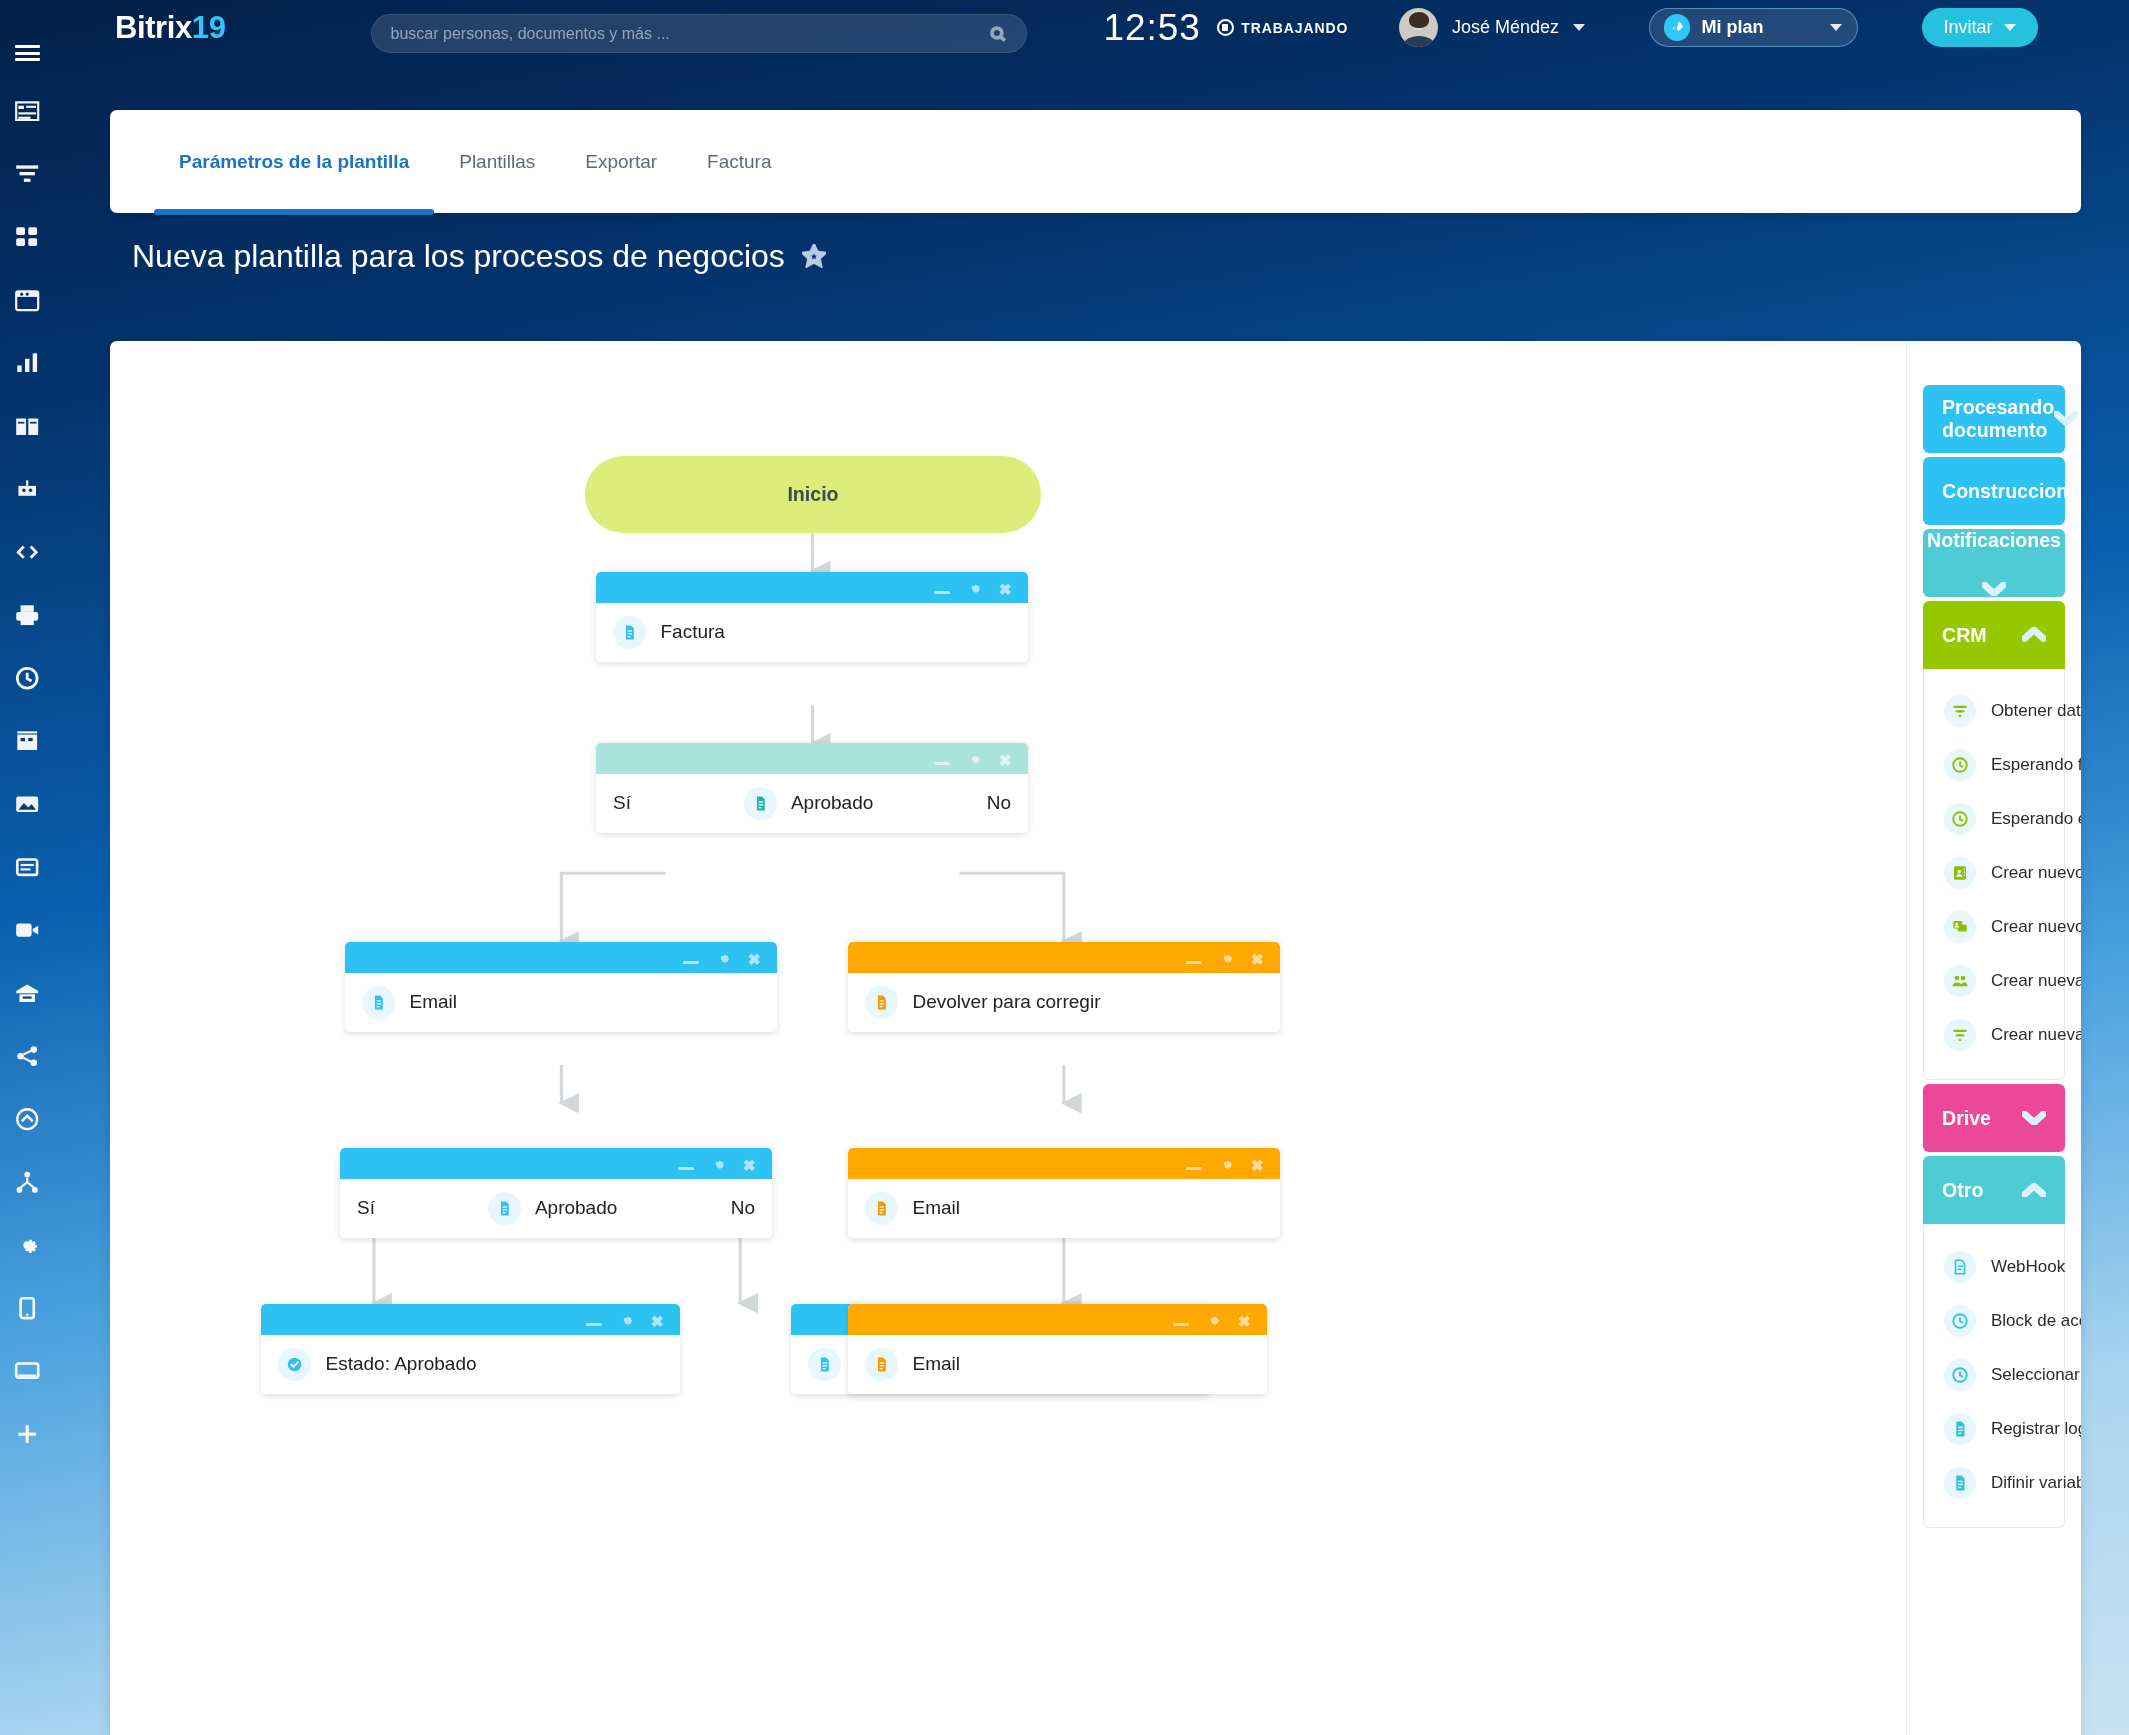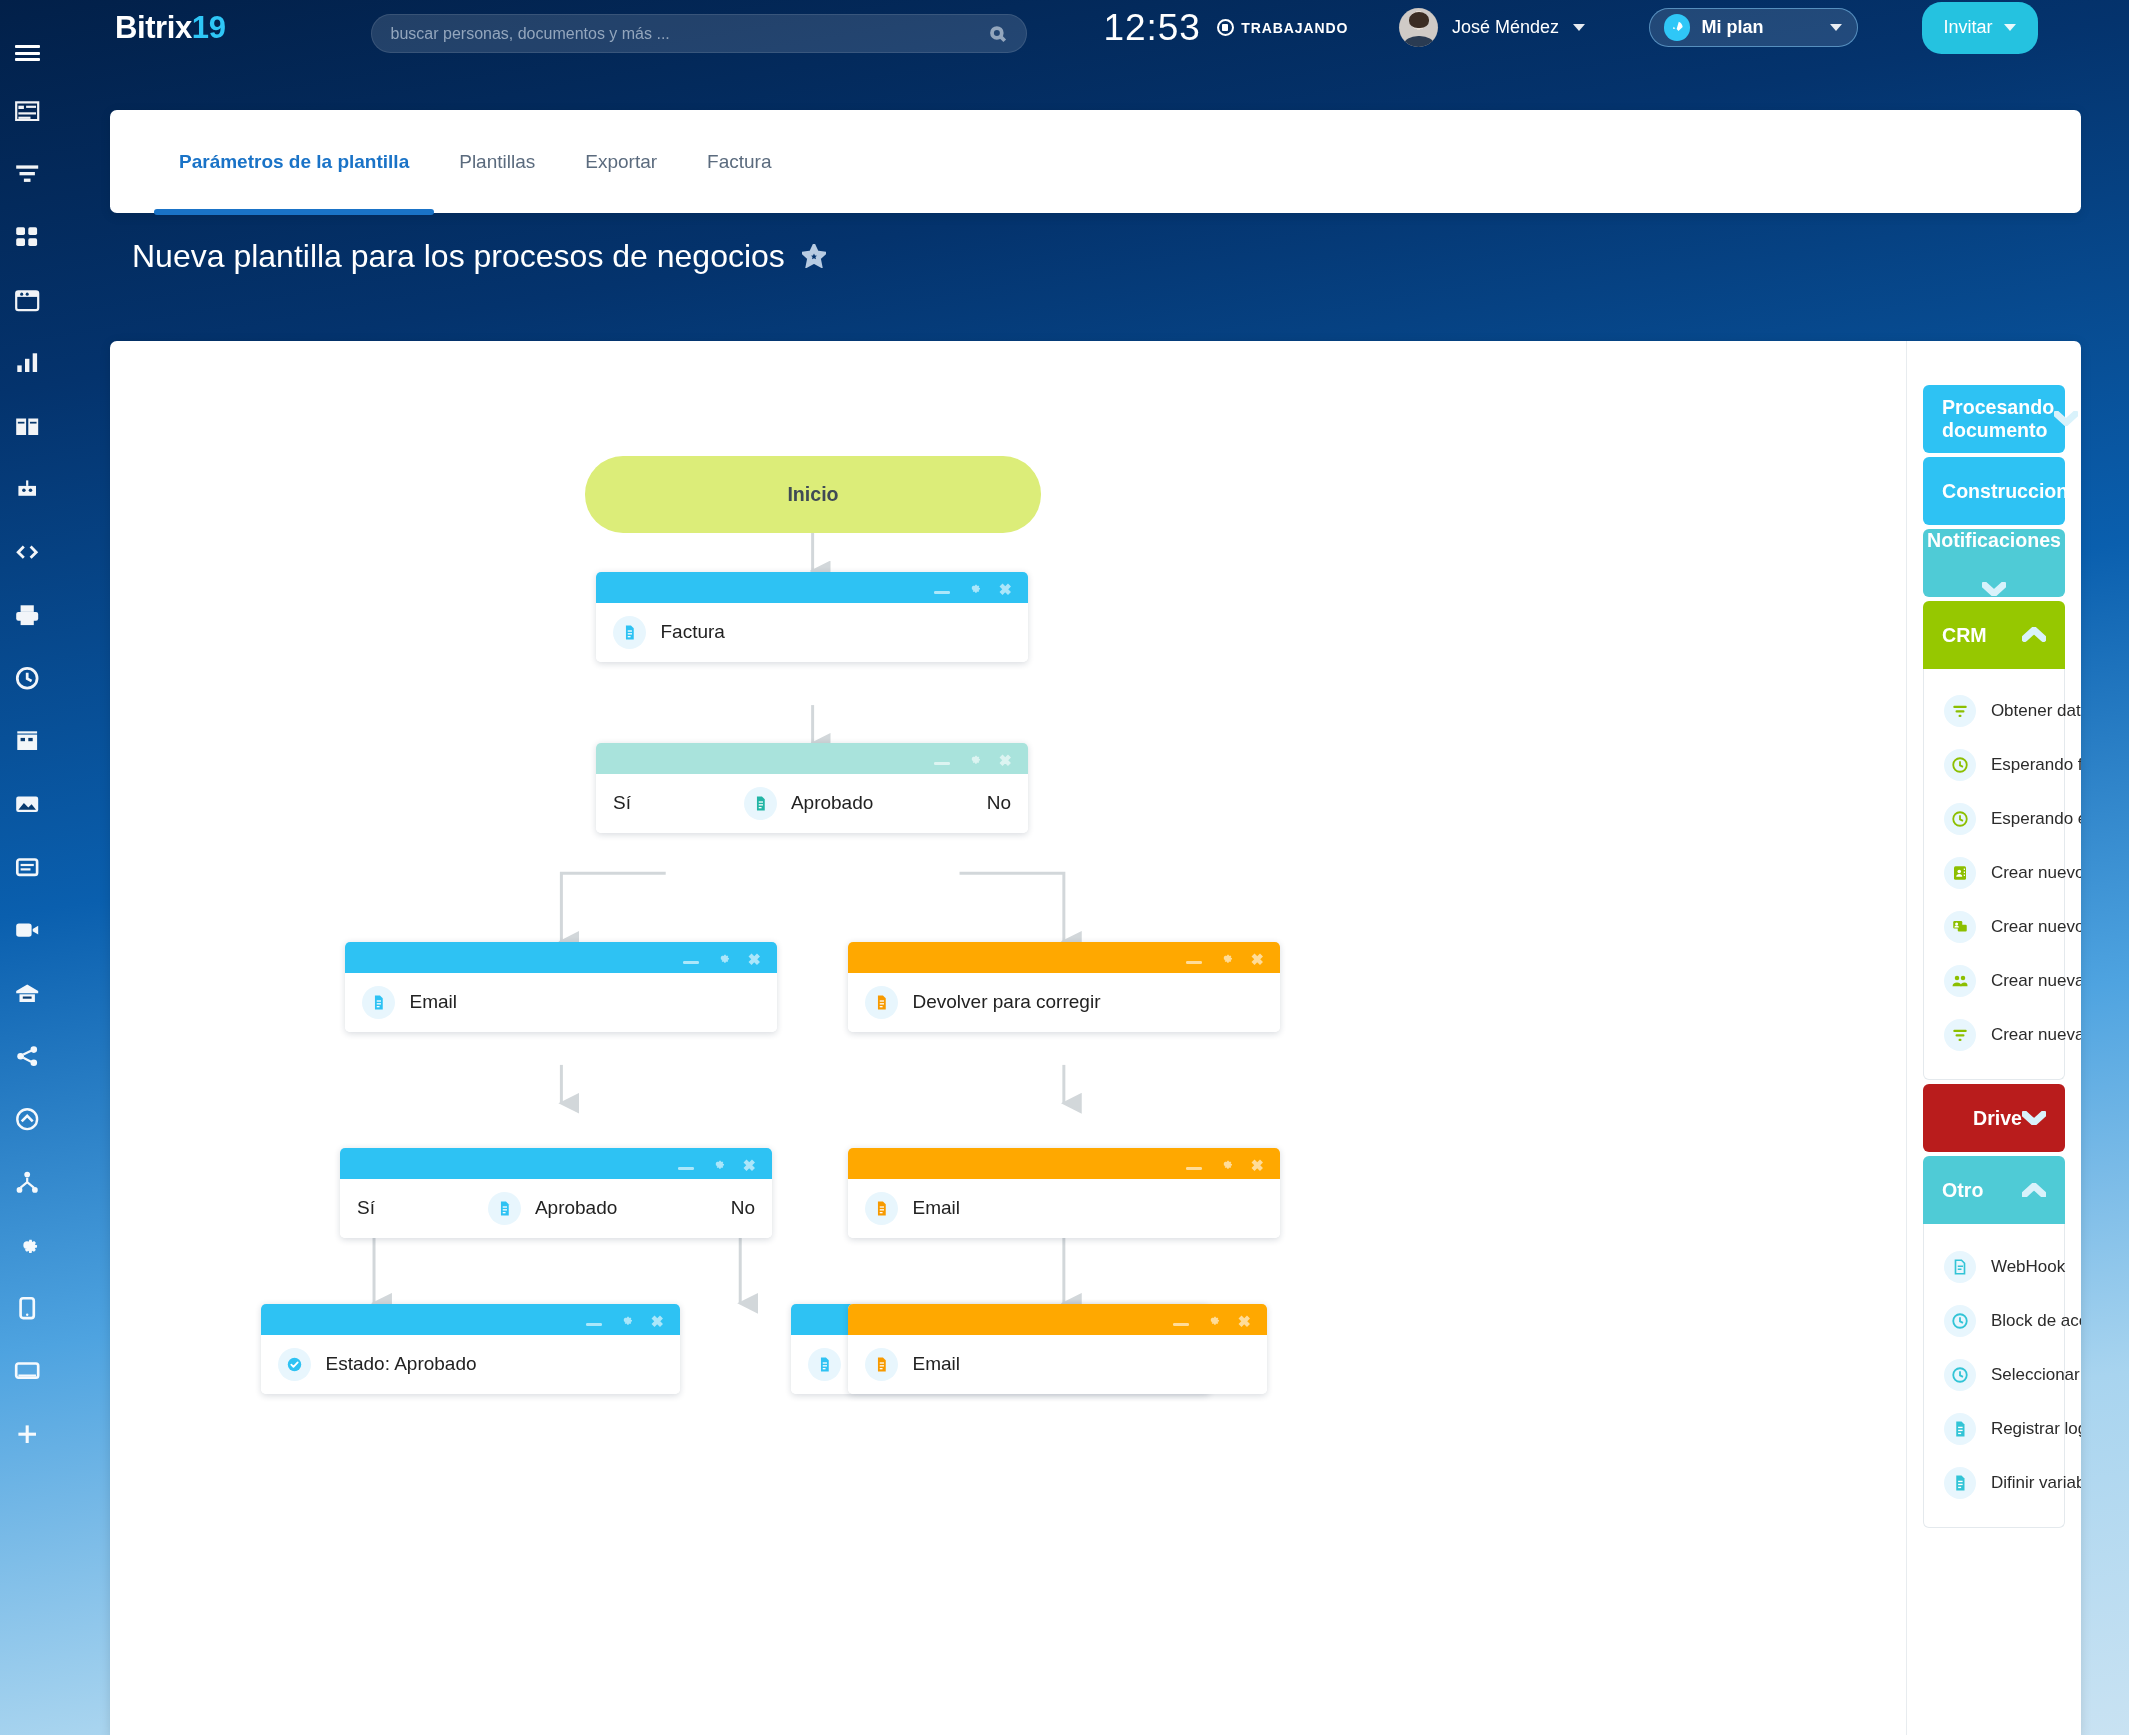--- a/index.html
+++ b/index.html
@@ -75,21 +75,21 @@
     cursor:pointer;
   }
   #plan-btn .rocket {
     width:26.4px;height:26.4px;border-radius:50%;background:#2fc7f7;
     display:flex;align-items:center;justify-content:center;flex:none;
   }
   #plan-btn .rocket svg{width:14.5px;height:14.5px;fill:#fff;}
   #plan-btn .lbl{color:#fff;font-size:18px;font-weight:700;flex:1;}
 
   #invite-btn {
-    margin-left: 64px; height: 52px; padding: 0 22px; background:#25c2e0;
+    margin-left: 64px; height: 39px; padding: 0 22px; background:#25c2e0;
     border-radius: 19.6px; display:flex;align-items:center;gap:11px;cursor:pointer;
   }
   #invite-btn .lbl{color:#fff;font-size:18px;}
 
   
   #tab-card {
     position:absolute; left:110px; top:110px; width:1971px; height:103px;
     background:#fff; border-radius:6.8px; display:flex; align-items:center;
     padding-left: 44px; gap:0; z-index:20;
     box-shadow: 0 2.6px 11px rgba(0,0,0,.10);
@@ -789,21 +789,21 @@
                 <rect x="6" y="11" width="12" height="3" rx="1.5"></rect>
                 <rect x="10" y="17" width="4" height="3" rx="1.5"></rect>
               </svg>
             </span>
           <span class="t">Crear nueva negociación</span>
         </div>
       </div>
     </div>
 
     <div class="pal-group">
-      <div class="pal-head" style="background:#b91c1c;justify-content:flex-end;">
+      <div class="pal-head" style="background:#ec4899;">
         <span class="t">Drive</span>
         <span class="chev"><svg viewBox="0 0 28 16">
               <path d="M3 3l11 10L25 3"></path>
             </svg></span>
       </div>
     </div>
 
     <div class="pal-group open">
       <div class="pal-head" style="background:#4fcbd6;">
         <span class="t">Otro</span>

